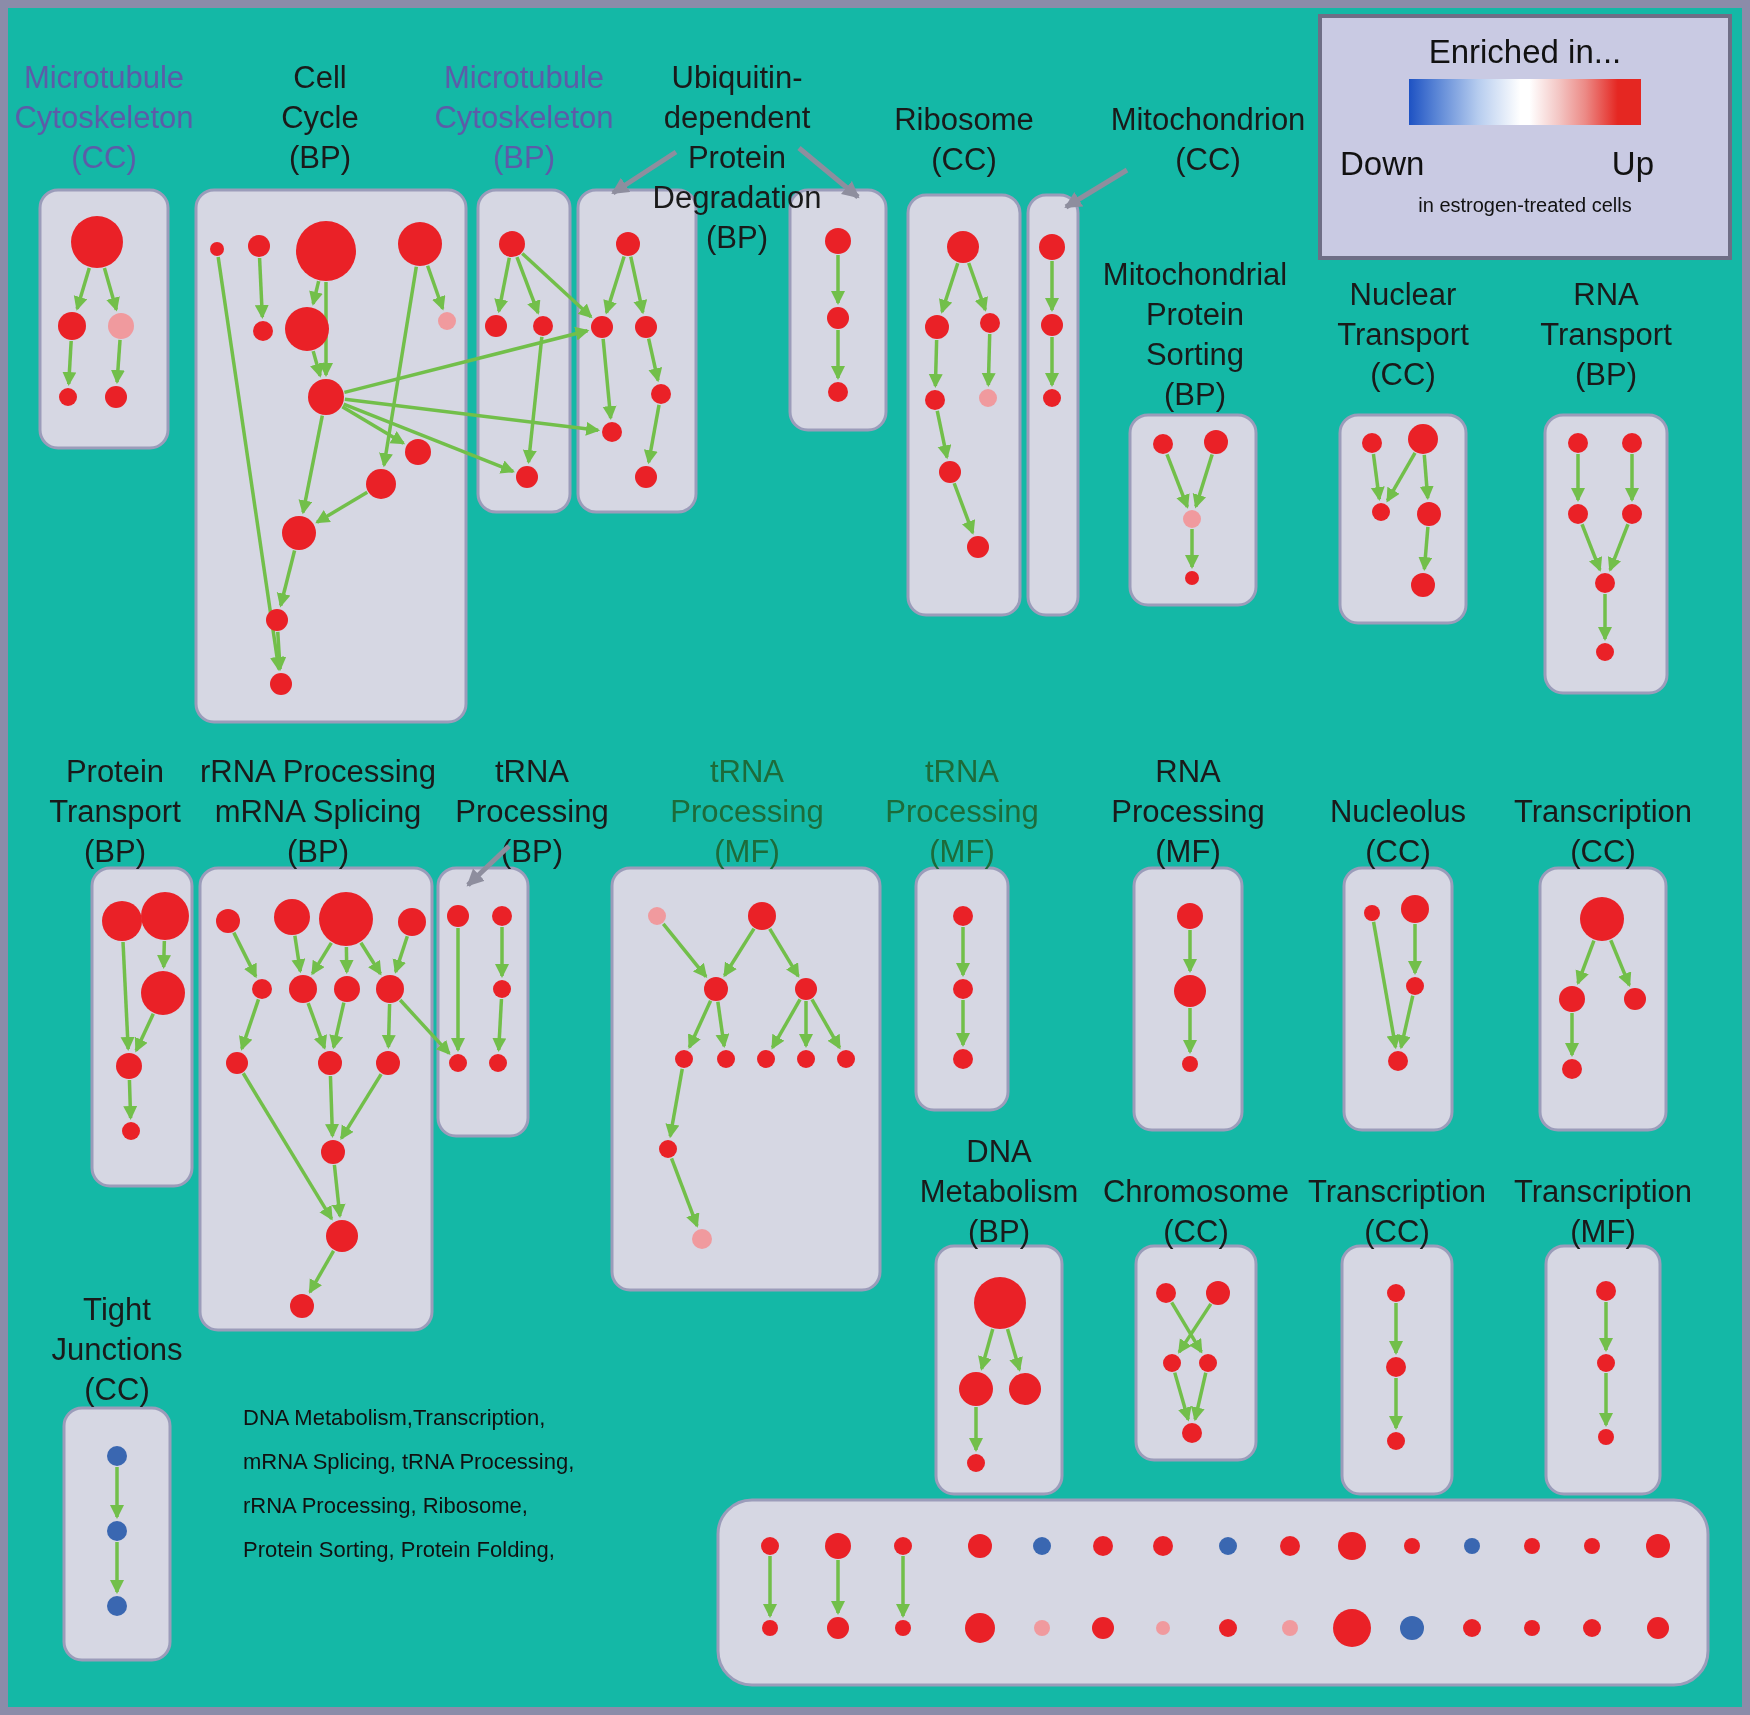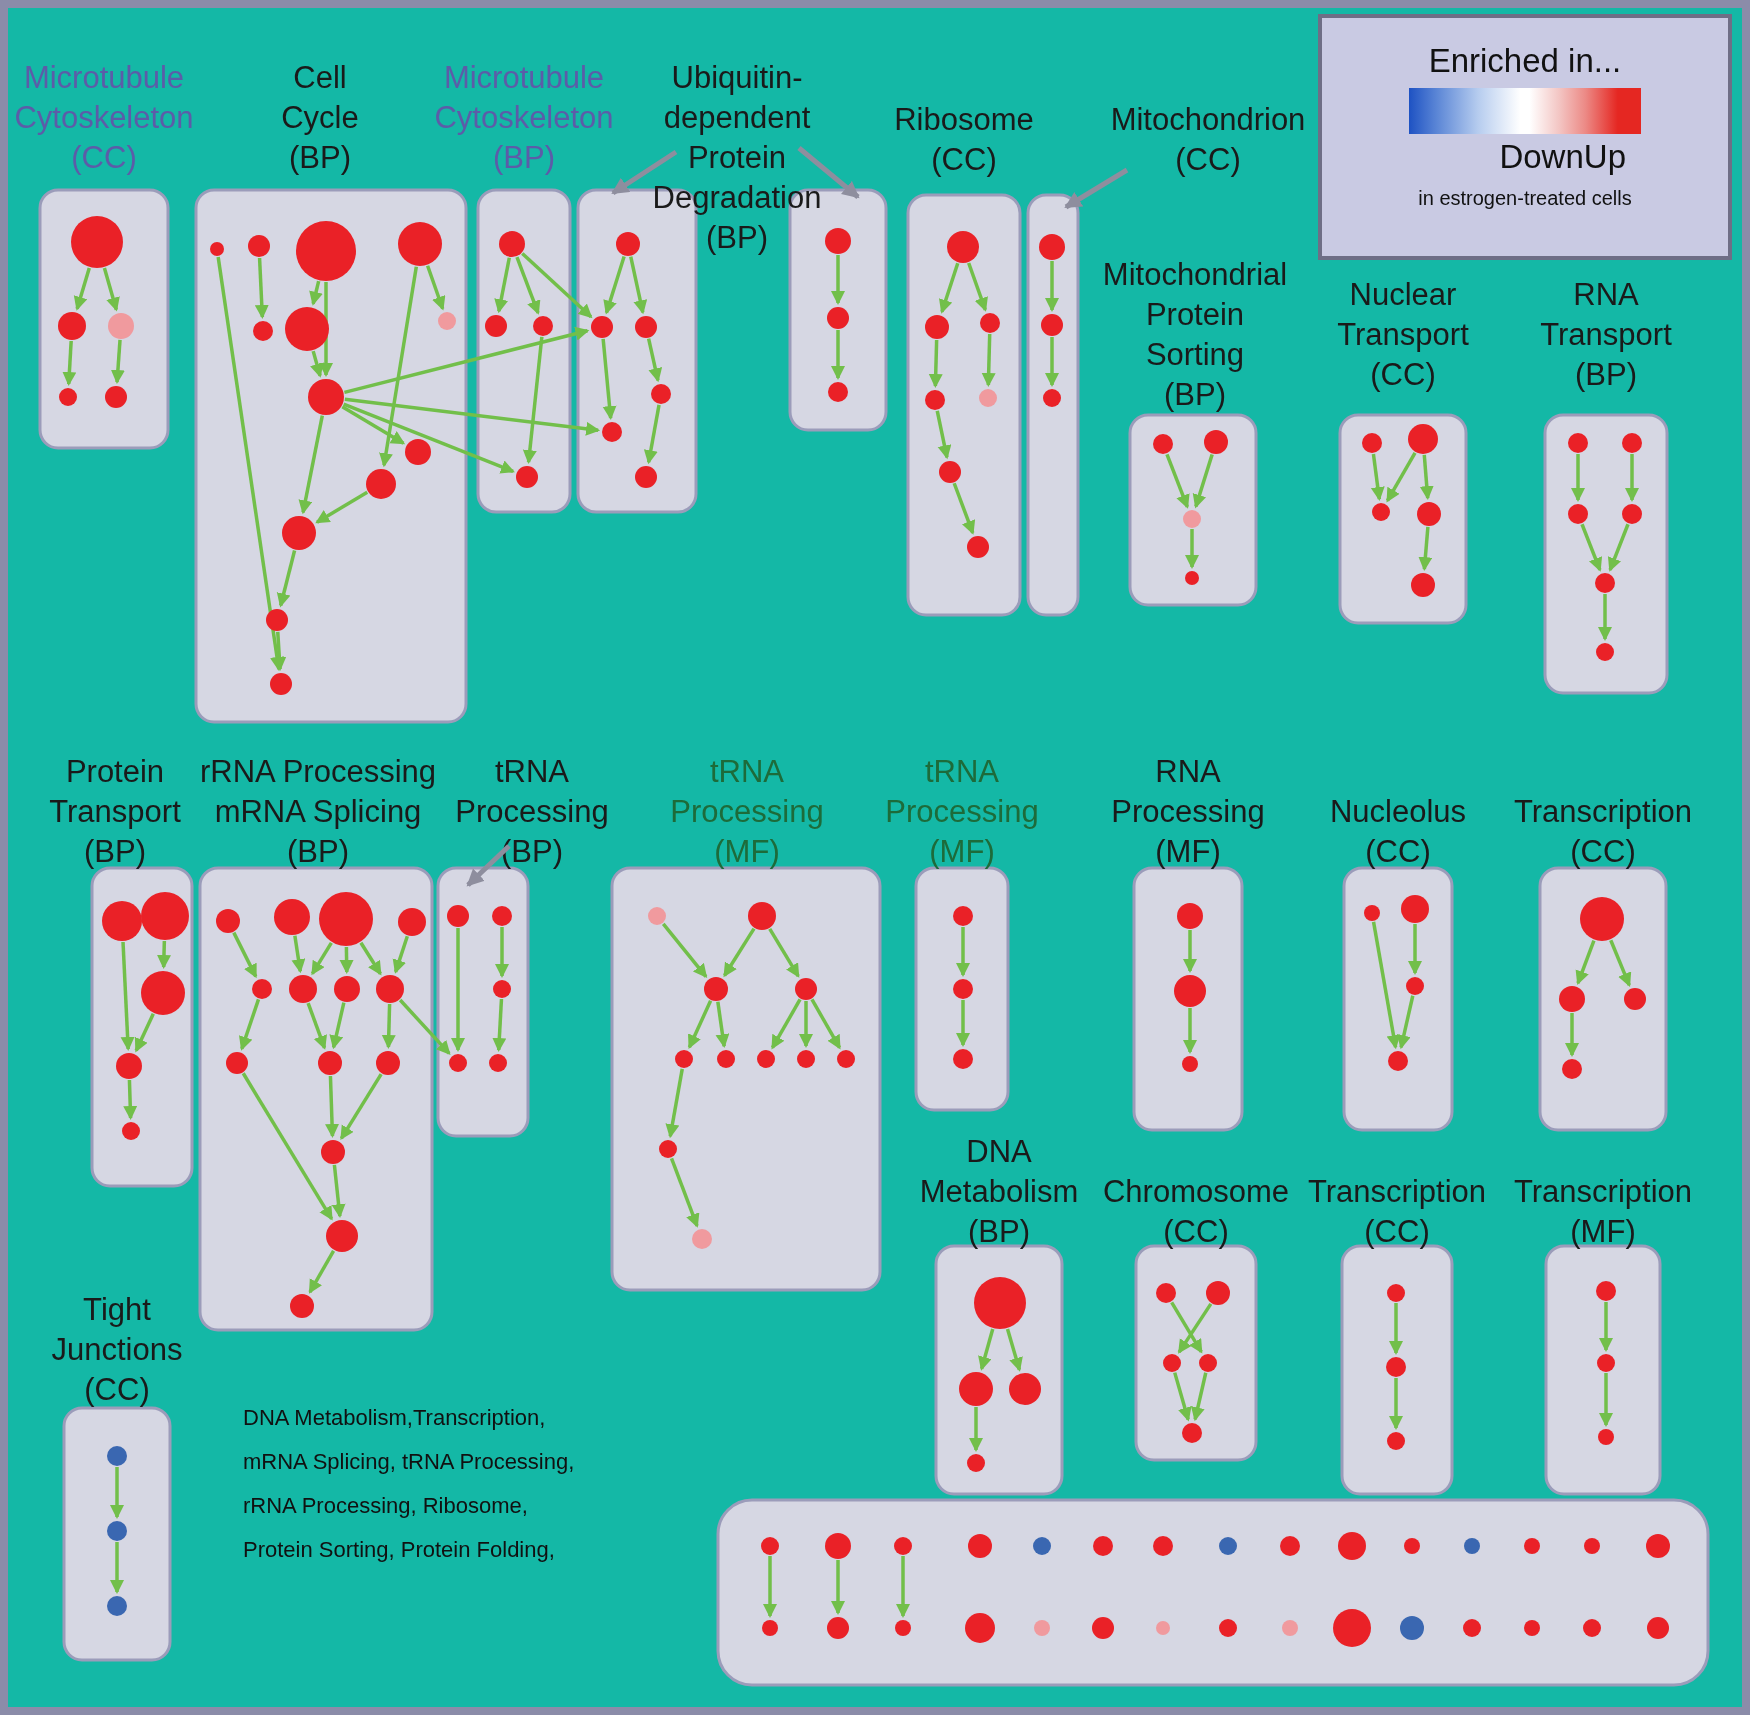--- a/index.html
+++ b/index.html
@@ -2,24 +2,24 @@
 <html><head>
 <meta charset="utf-8">
 <style>
   * { margin:0; padding:0; box-sizing:border-box; }
   body { font-family:"Liberation Sans", sans-serif; background:#9ea0bd; }
   .figure { position:relative; width:1750px; height:1715px; background:#c7c8e2; overflow:hidden; }
   .figure svg { position:absolute; left:0; top:0; }
   svg text { font-family:"Liberation Sans", sans-serif; }
   .legend { position:absolute; left:1318px; top:14px; width:414px; height:246px;
             border:4px solid #6e6e86; background:#c9cae3; text-align:center; color:#111; }
-  .legend-title { font-size:33px; padding-top:24px; }
+  .legend-title { font-size:33px; padding-top:15px; }
   .legend-gradient { width:232px; height:46px; margin:8px auto 0;
       background:linear-gradient(90deg,#1e52c3 0%,#5b86d6 12%,#b7cdef 30%,#ffffff 48%,#ffffff 52%,#f3c4c2 65%,#ec8a86 76%,#e52722 90%,#e52722 100%); }
-  .legend-scale { display:flex; justify-content:flex-end; padding:0 102px 0 18px; font-size:33px; margin-top:4px; }
+  .legend-scale { display:flex; justify-content:space-between; padding:0 74px 0 18px; font-size:33px; margin-top:20px; }
   .legend-sub { font-size:20px; line-height:36px; }
   .legend-sub.first { margin-top:4px; }
   .misc-text { position:absolute; left:243px; top:1396px; font-size:22px; line-height:44px; color:#111; white-space:nowrap; }
 </style>
 </head>
 <body>
 
 <div class="figure" style="background: #14b8a6;">
 
   <svg id="network-svg" width="1750" height="1715" viewBox="0 0 1750 1715">

